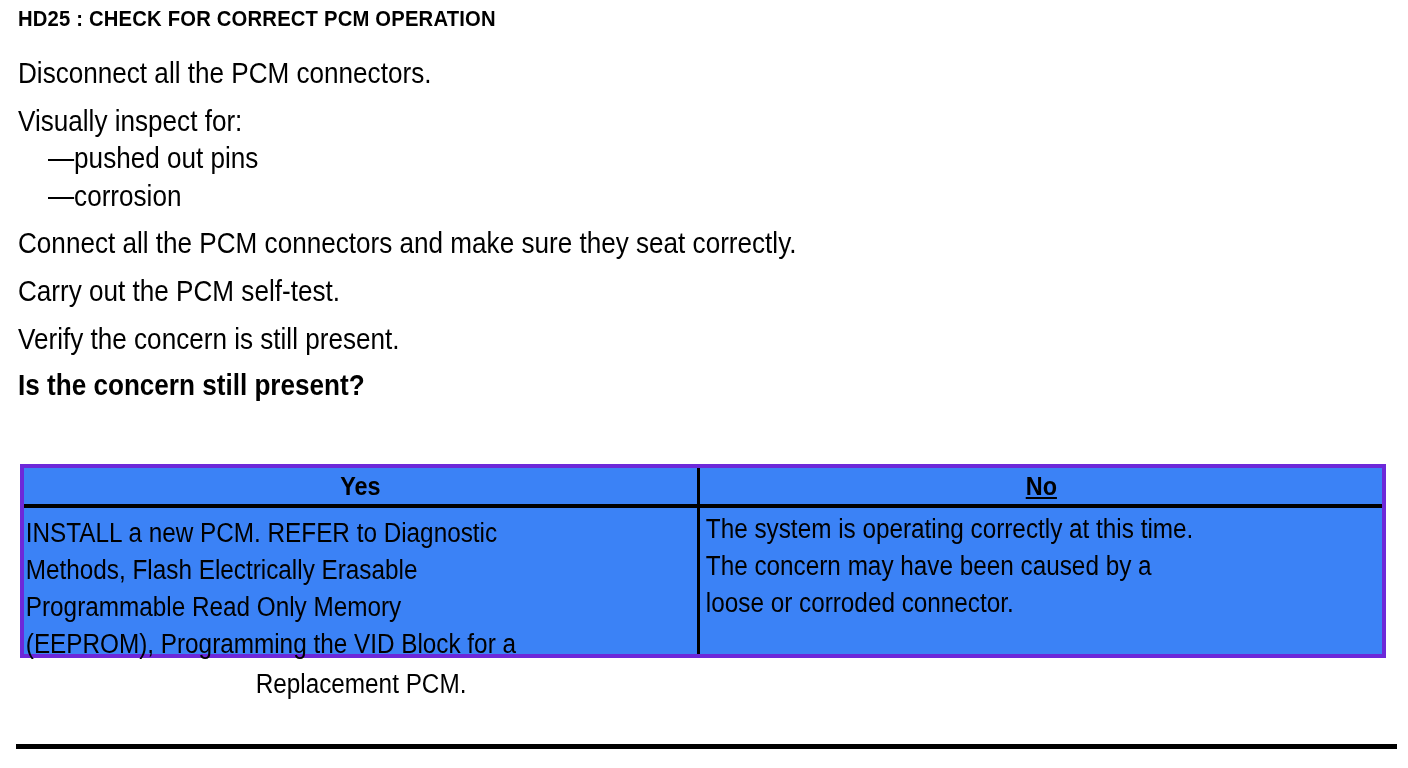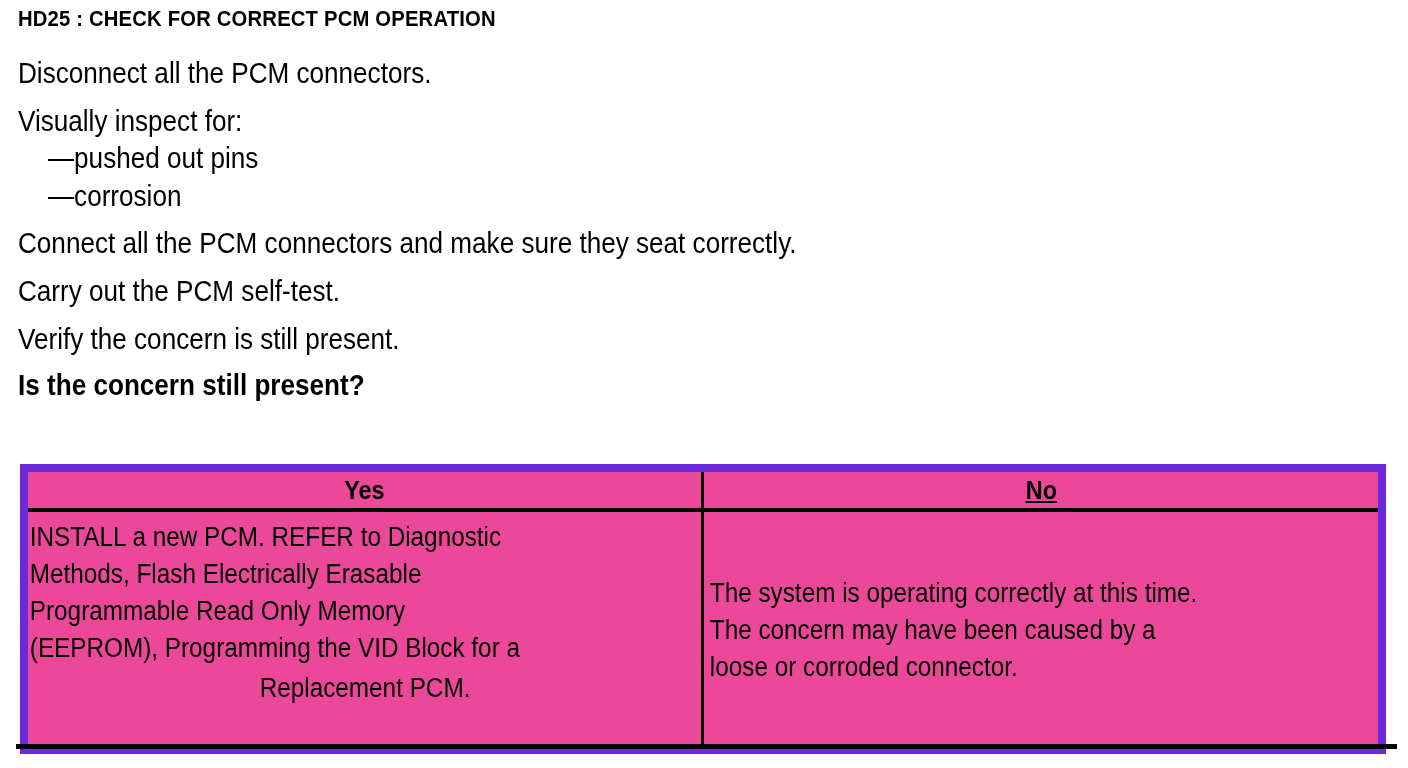--- a/index.html
+++ b/index.html
@@ -62,31 +62,31 @@
   .s7 { top: 322px; }
   .s8 { top: 368px; }
 
   
   .table {
     position: absolute;
     left: 12px;
     top: 464px;
     width: 1366px;
     box-sizing: border-box;
-    border: 8px solid #6d28d9;
-    background: #ec4899;
+    border: 4px solid #6d28d9;
+    background: #3b82f6;
   }
   .thead {
     display: flex;
     border-bottom: 4px solid #000;
     height: 36px;
   }
   .tbody {
     display: flex;
-    height: 234px;
+    height: 146px;
   }
   .col-left {
     width: 676px;
     box-sizing: border-box;
     border-right: 3px solid #000;
     position: relative;
   }
   .col-right {
     flex: 1;
     box-sizing: border-box;
@@ -122,21 +122,21 @@
   .cell-left-inner .lastline {
     display: block;
     text-align: center;
     width: 745px;
   }
   .cell-right-inner {
     position: absolute;
     left: 4px; top: 0; right: 0;
     height: 100%;
     display: flex;
-    align-items: center;
+    align-items: flex-start;
   }
 
   .bottom-rule {
     position: absolute;
     left: 8px;
     top: 744px;
     width: 1381px;
     height: 5px;
     background: #000;
   }

